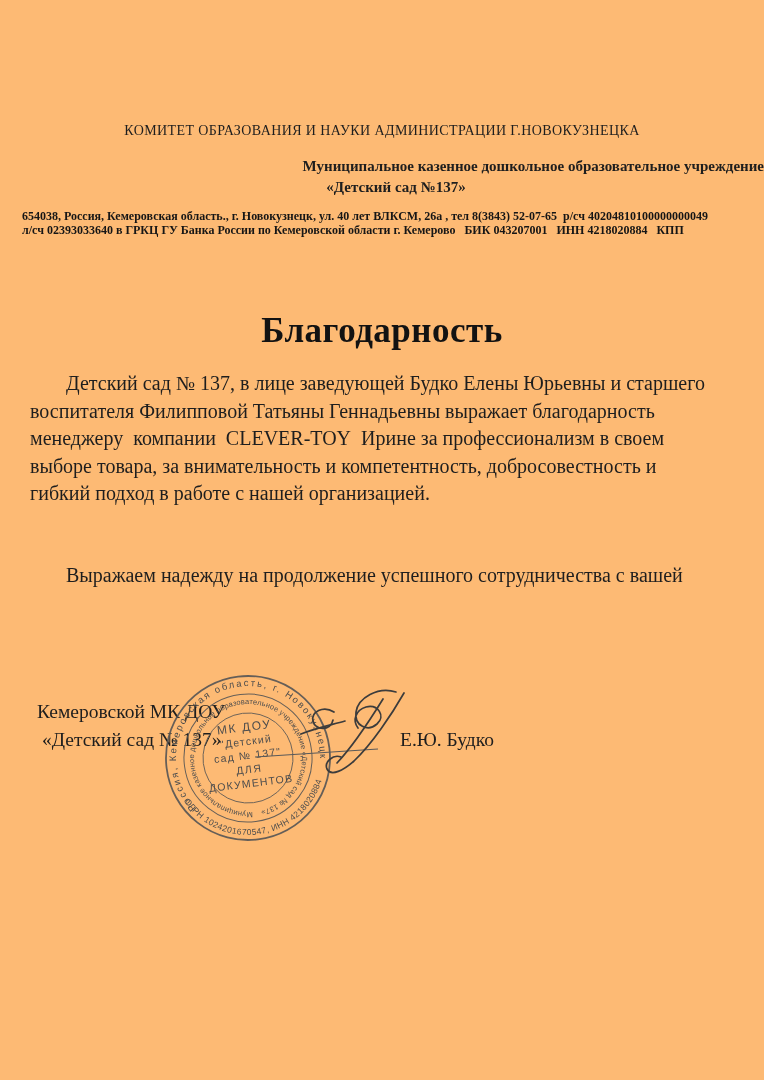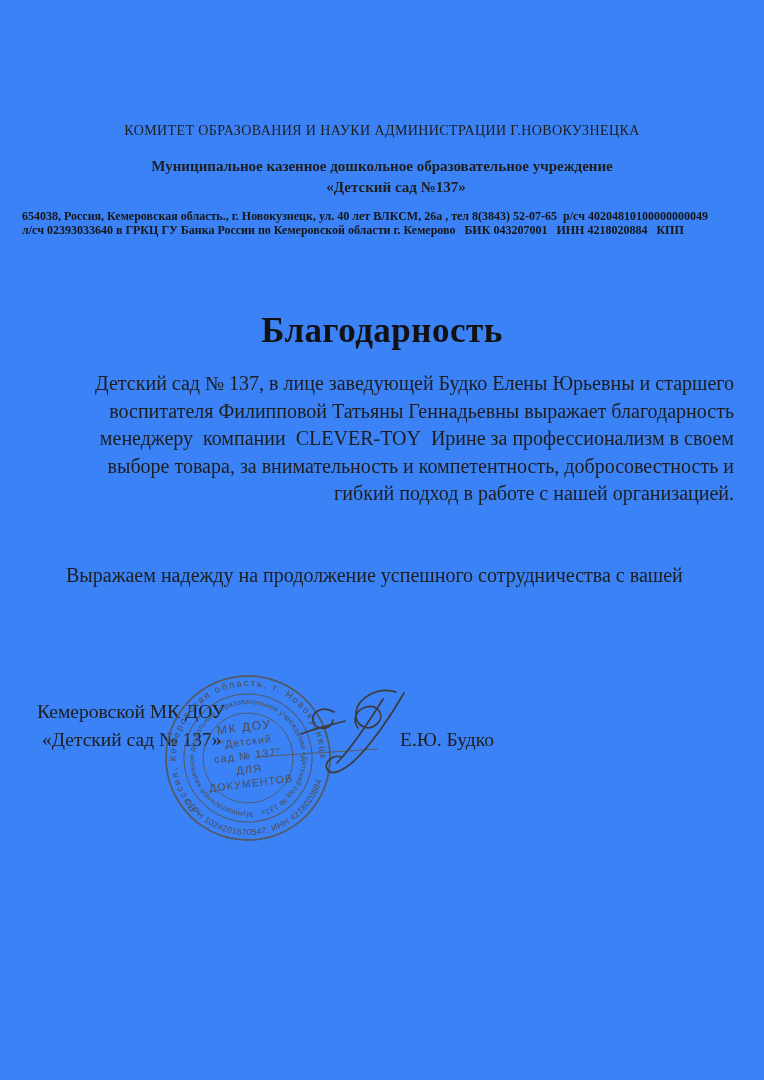--- a/index.html
+++ b/index.html
@@ -1,30 +1,30 @@
 <!DOCTYPE html>
 <html lang="ru"><head>
 <meta charset="utf-8">
 <style>
   html,body { margin:0; padding:0; background:#ffffff; }
   .page {
-    position:relative; width:764px; height:1080px; background:#3b82f6;
+    position:relative; width:764px; height:1080px; background:#fdba74;
     font-family:"Liberation Serif", serif; color:#1e1e1e; overflow:hidden;
   }
   .abs { position:absolute; }
   .centered { left:0; right:0; text-align:center; }
   .committee { top:123px; font-size:14px; letter-spacing:0.4px; }
-  .org1 { top:158px; font-size:15px; font-weight:bold; }
+  .org1 { top:158px; font-size:15px; font-weight:bold;text-align:right; }
   .org2 { top:179px; font-size:15px; font-weight:bold;padding-left:28px; }
   .address { top:210px; left:22px; right:10px; font-size:12px; font-weight:bold; line-height:13.8px; color:#161616; }
   .address > div { white-space:nowrap; }
   .title { top:311px; font-size:35px; font-weight:bold; letter-spacing:0.5px; color:#121212; }
   .para { left:30px; width:704px; font-size:20px; line-height:27.6px; }
   .para > div { white-space:nowrap; }
-  .p1 { top:370px;text-align:right; }
+  .p1 { top:370px; }
   .p2 { top:562px; }
   .indent { padding-left:36px; }
   .sig-role { top:701px; left:37px; font-size:19.5px; }
   .sig-org  { top:729px; left:42px; font-size:19.5px; }
   .sig-name { top:729px; left:400px; font-size:19.5px; }
   .stamp { position:absolute; left:163px; top:673px; width:170px; height:170px; }
   .stamp text { font-family:"Liberation Sans", sans-serif; fill:#4d4d4d; }
   .stamp .rings { fill:none; stroke:#555555; opacity:0.9; }
   .overlay { position:absolute; left:0; top:0; pointer-events:none; }
 </style>

